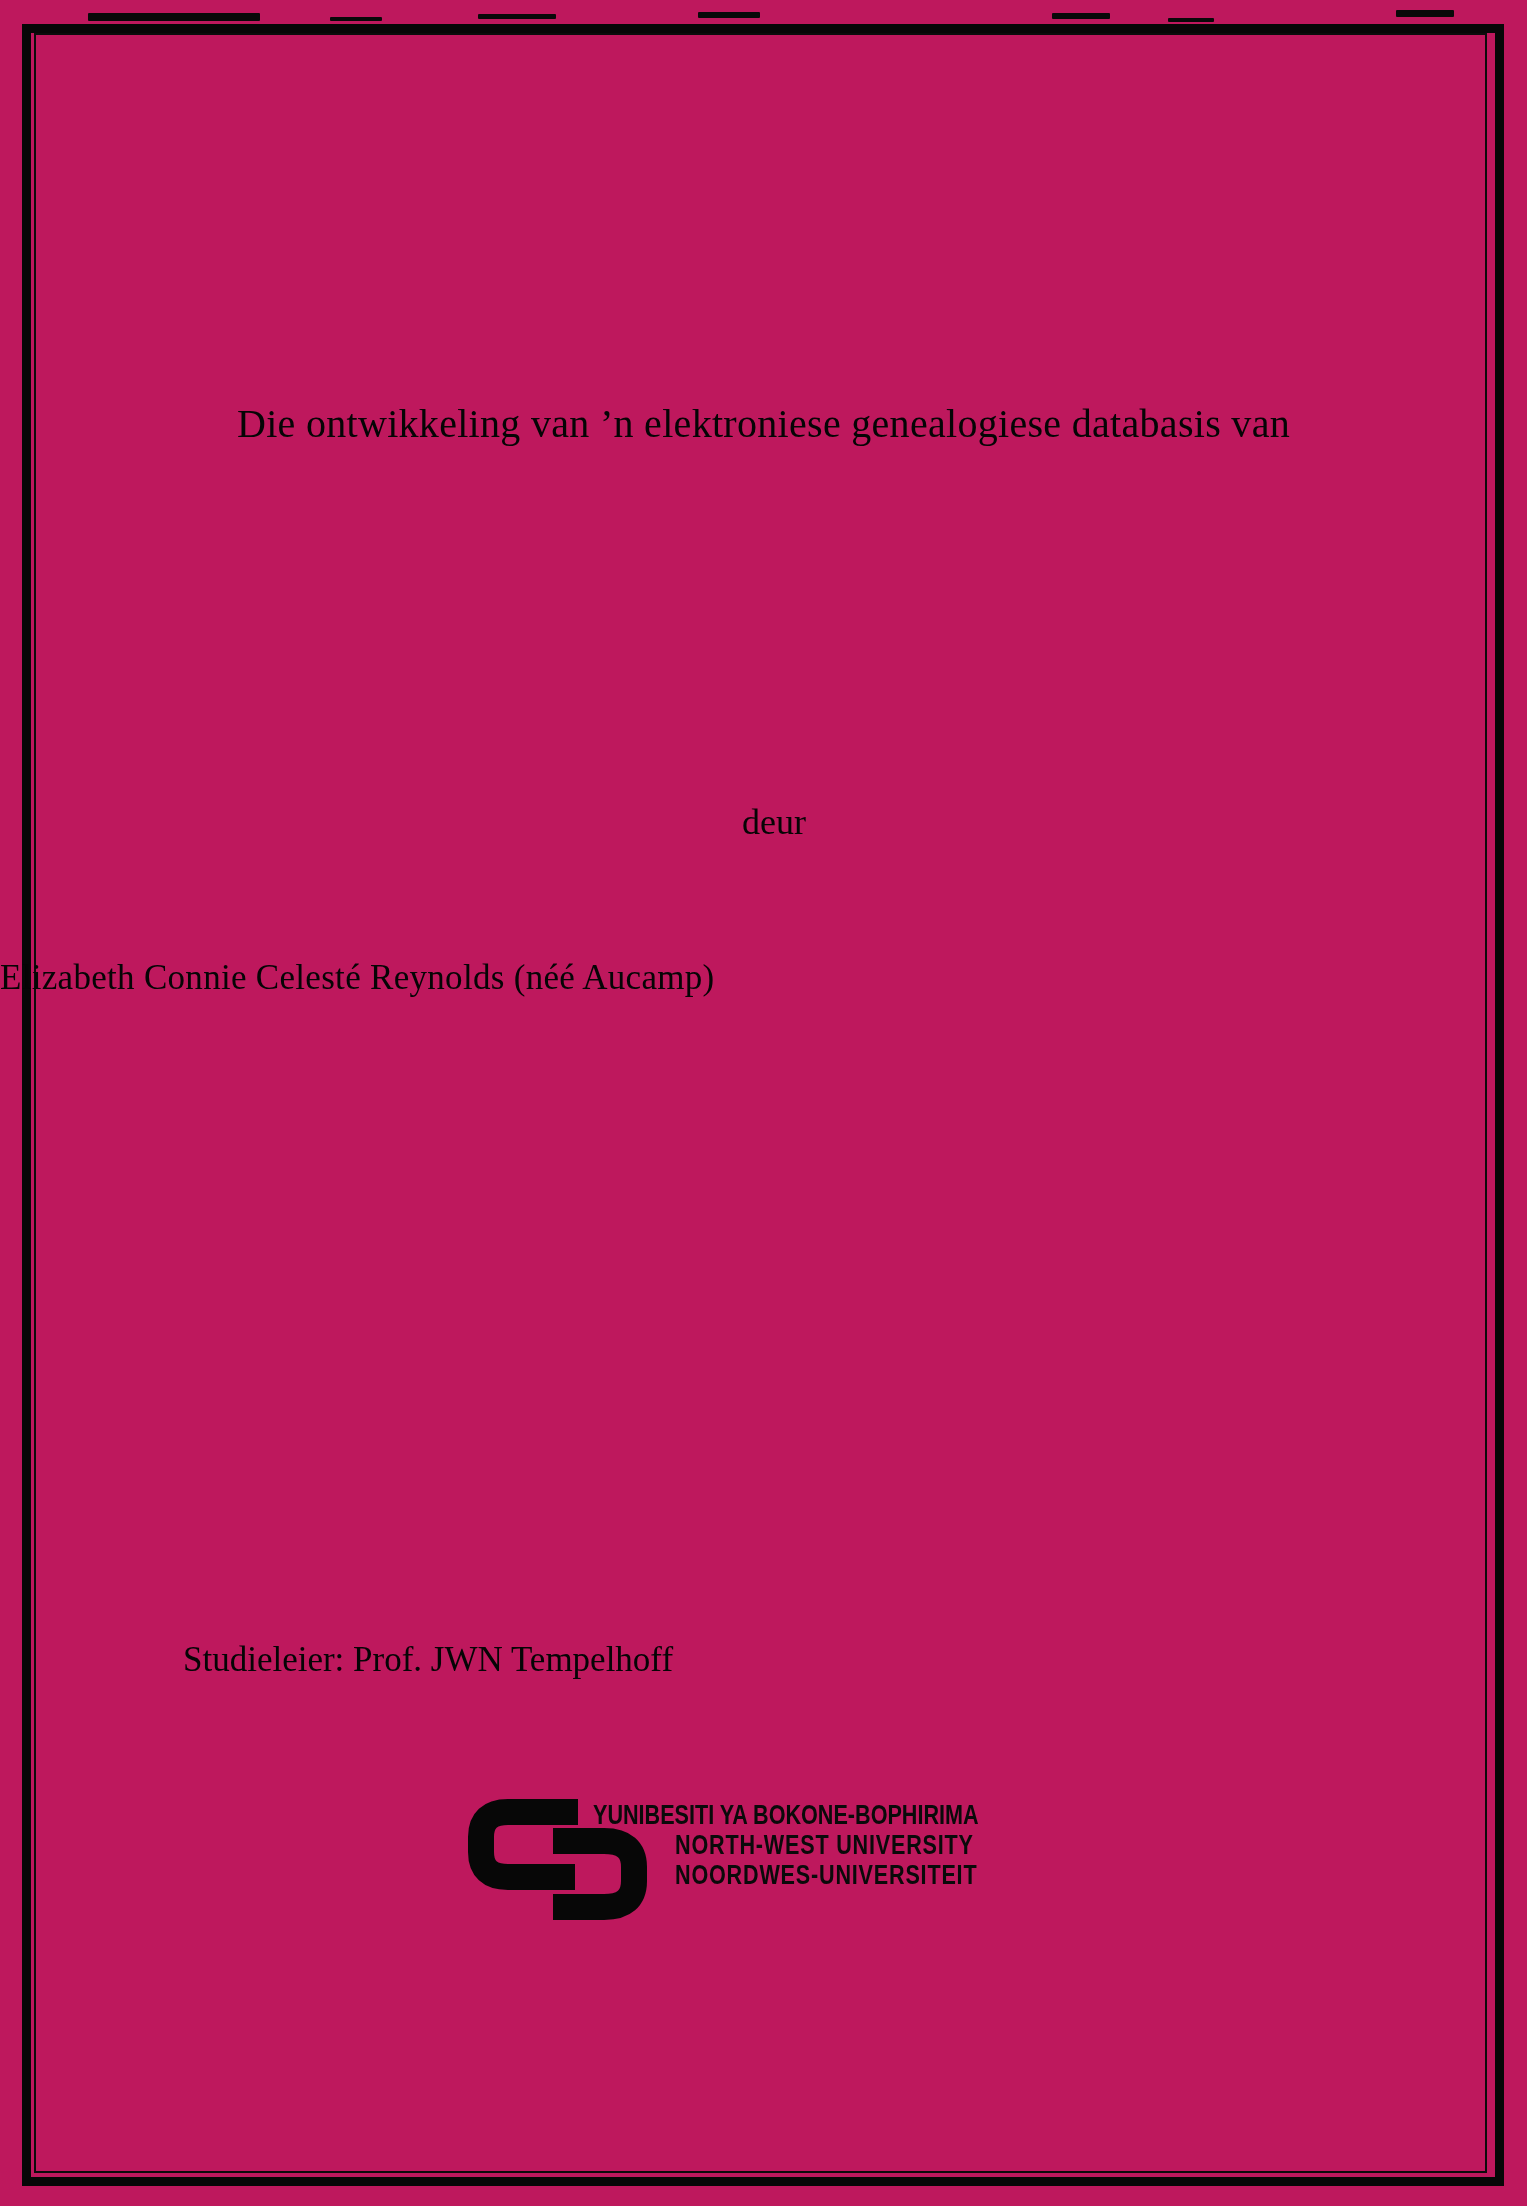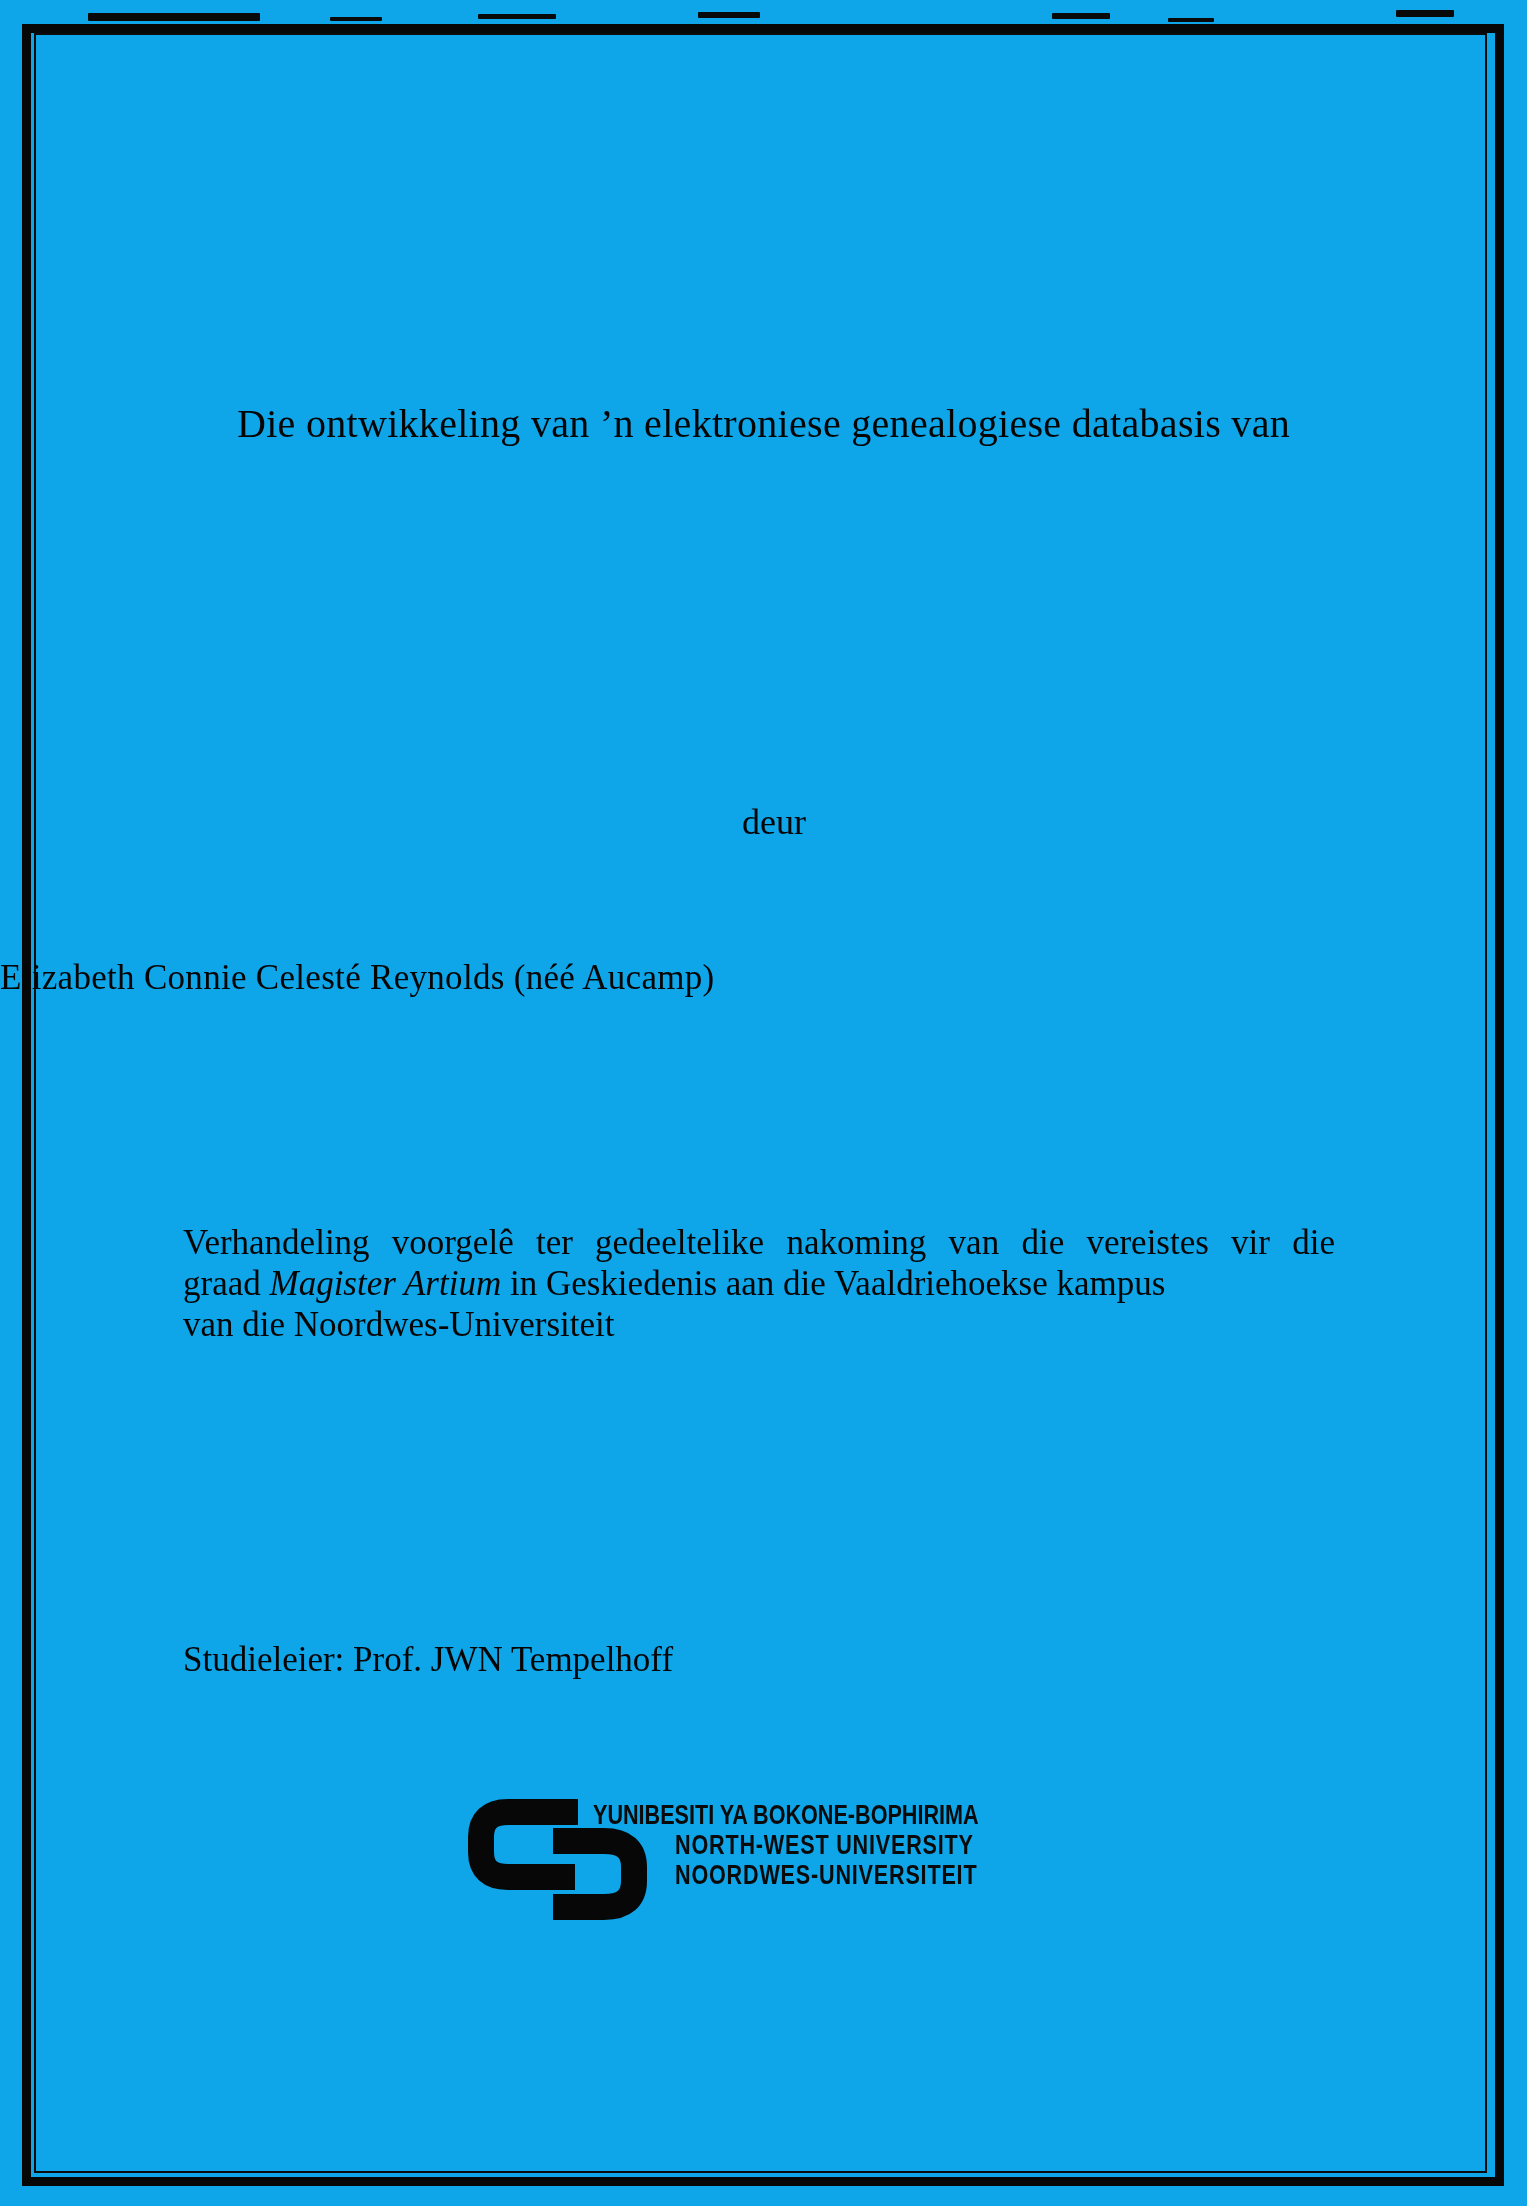--- a/index.html
+++ b/index.html
@@ -1,19 +1,19 @@
 <!DOCTYPE html>
 <html><head>
 <meta charset="utf-8">
 <style>
   html,body{margin:0;padding:0;background:#ffffff;}
   .page{
     position:relative;
     width:1527px;height:2206px;
-    background:#0ea5e9;
+    background:#be185d;
     color:#050505;
     font-family:"Liberation Serif","DejaVu Serif",serif;
     overflow:hidden;
   }
   
   .frame-outer{
     position:absolute;left:22px;top:24px;
     width:1464px;height:2144px;
     border:9px solid #070707;
   }
@@ -84,25 +84,20 @@
   <div class="noise n7"></div>
 
   <div class="doc-title">
     <div>Die ontwikkeling van ’n elektroniese genealogiese databasis van</div>
   </div>
 
   <div class="byline">deur</div>
 
   <div class="author">Elizabeth Connie Celesté Reynolds (néé Aucamp)</div>
 
-  <div class="submission">
-    <div class="just">Verhandeling voorgelê ter gedeeltelike nakoming van die vereistes vir die</div>
-    <div><span>graad </span><span class="ital">Magister Artium</span><span> in Geskiedenis aan die Vaaldriehoekse kampus</span></div>
-    <div>van die Noordwes-Universiteit</div>
-  </div>
 
   <div class="supervisor-block">
     <div>Studieleier: Prof. JWN Tempelhoff</div>
   </div>
 
   <svg class="logo-mark" viewBox="0 0 205 135" aria-hidden="true">
 
     <path d="M 120 15 H 50 Q 23 15 23 40 V 55 Q 23 80 50 80 H 117" fill="none" stroke="#070707" stroke-width="26" stroke-linecap="butt"></path>
 
     <path d="M 95 44 H 146 Q 176 44 176 70 V 84 Q 176 110 146 110 H 95" fill="none" stroke="#070707" stroke-width="26" stroke-linecap="butt"></path>

